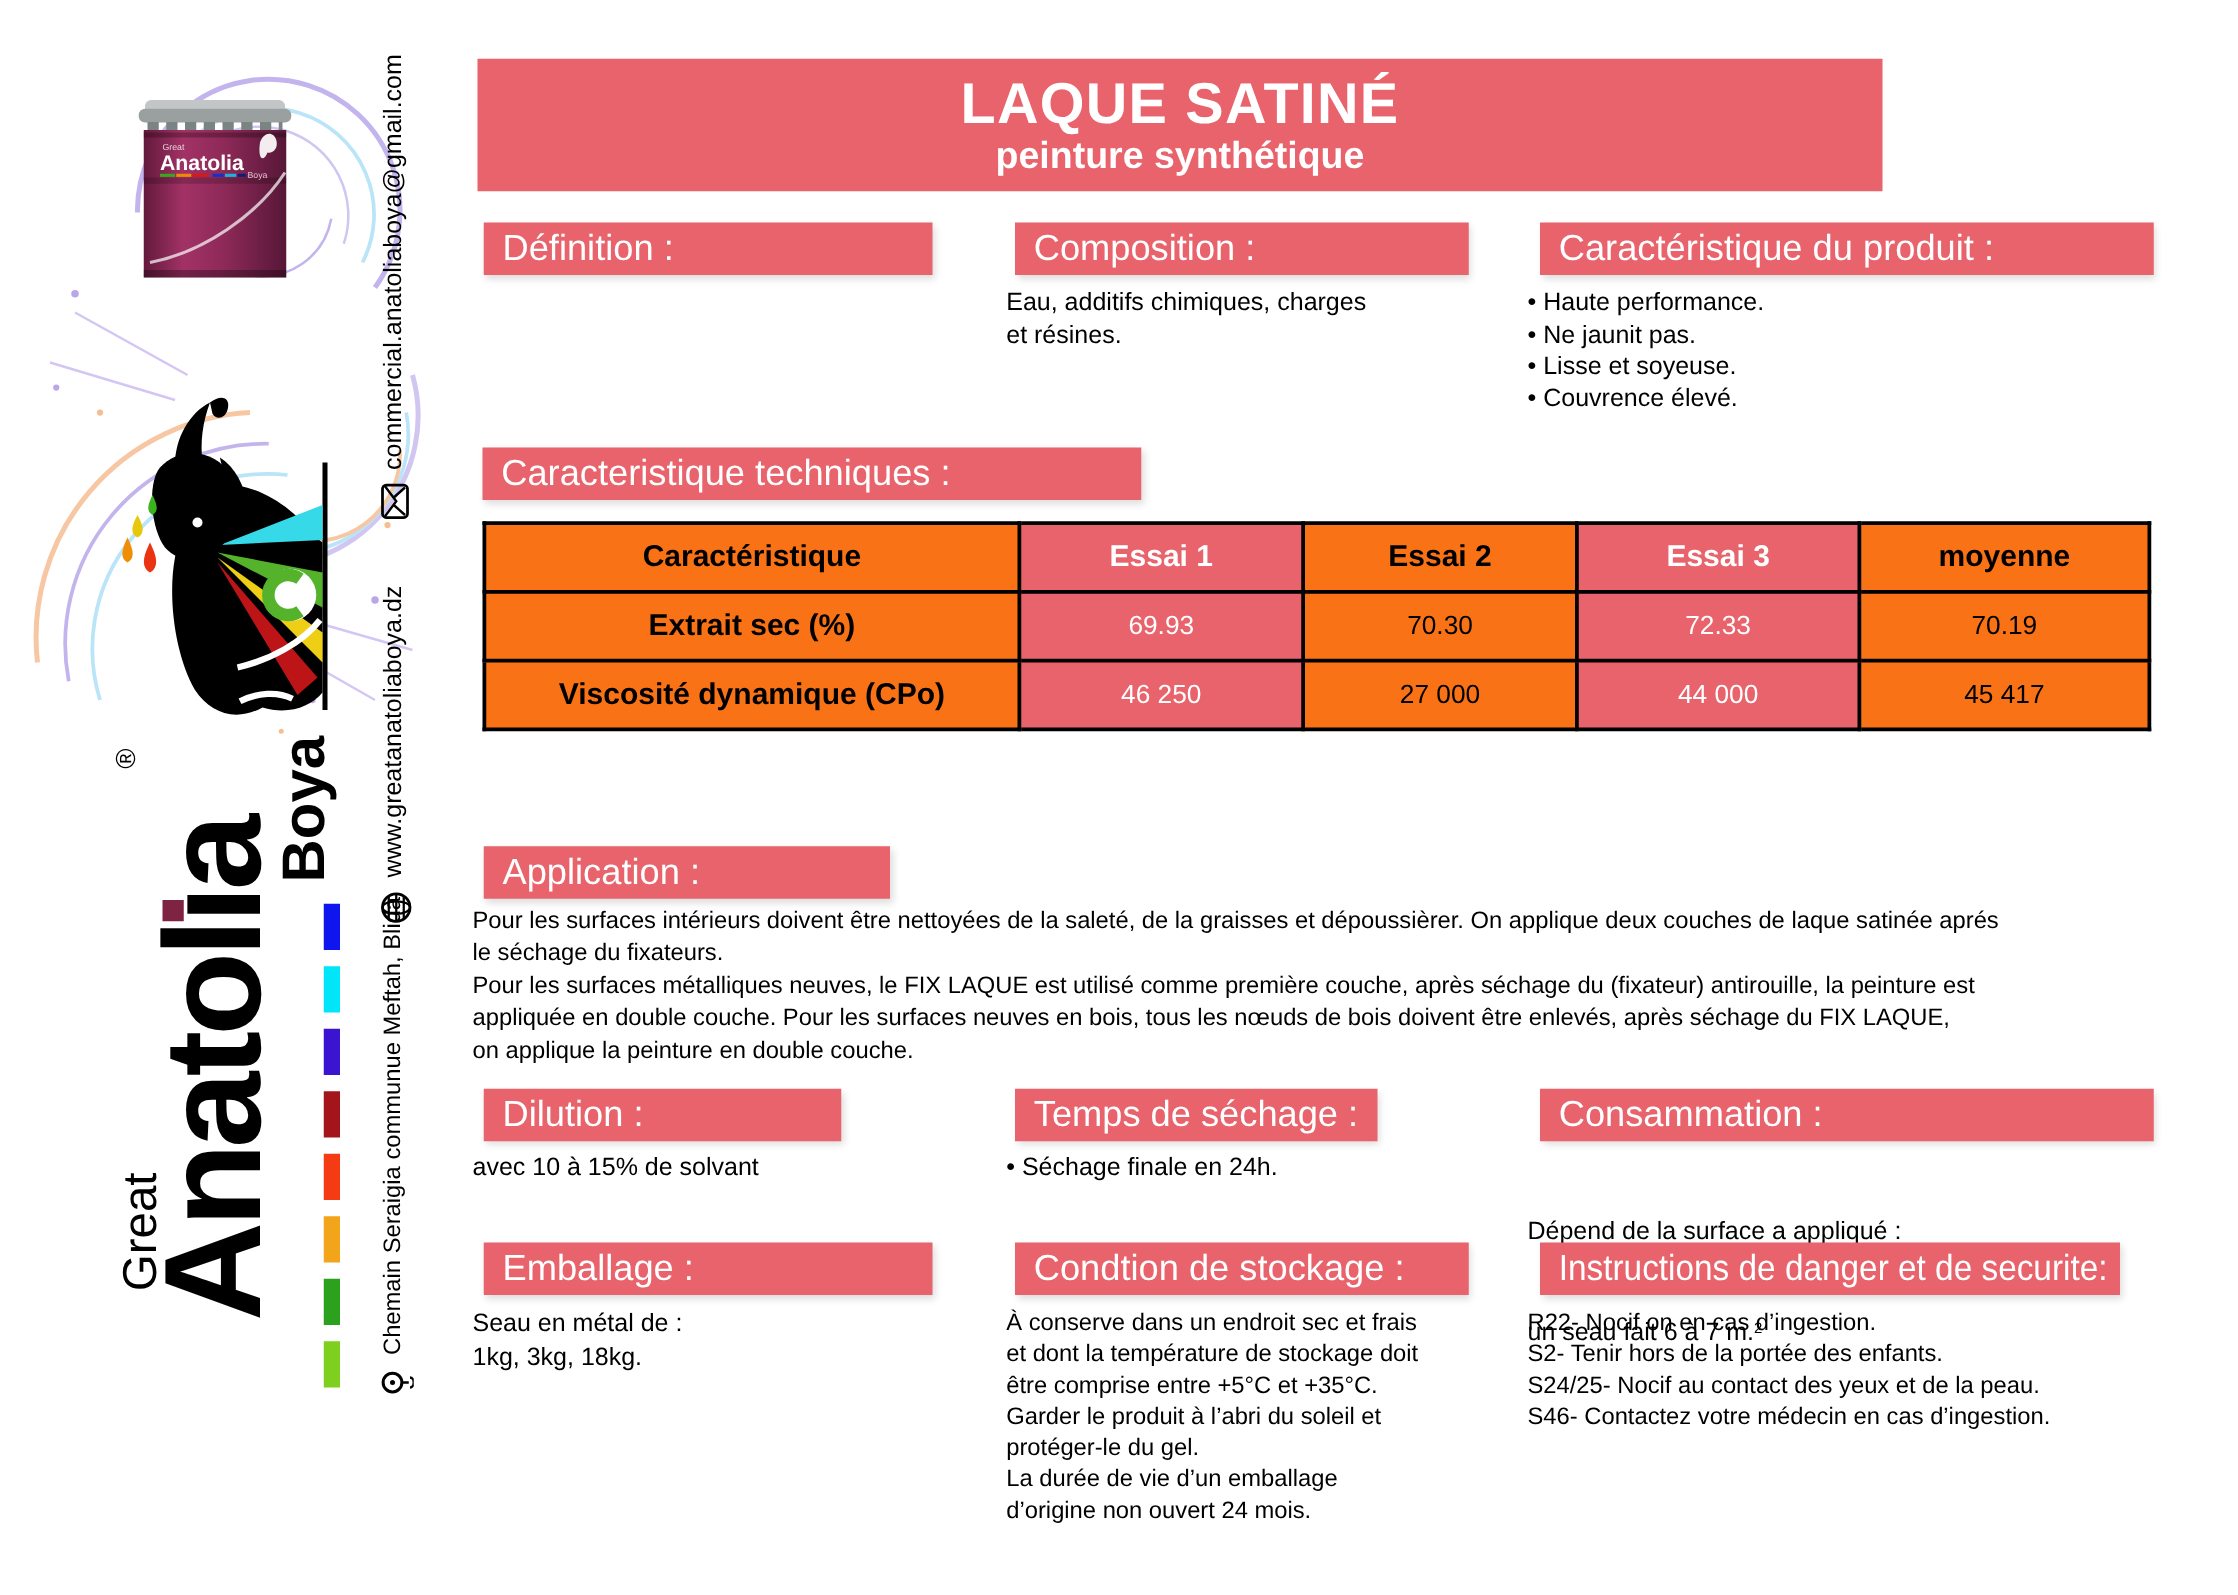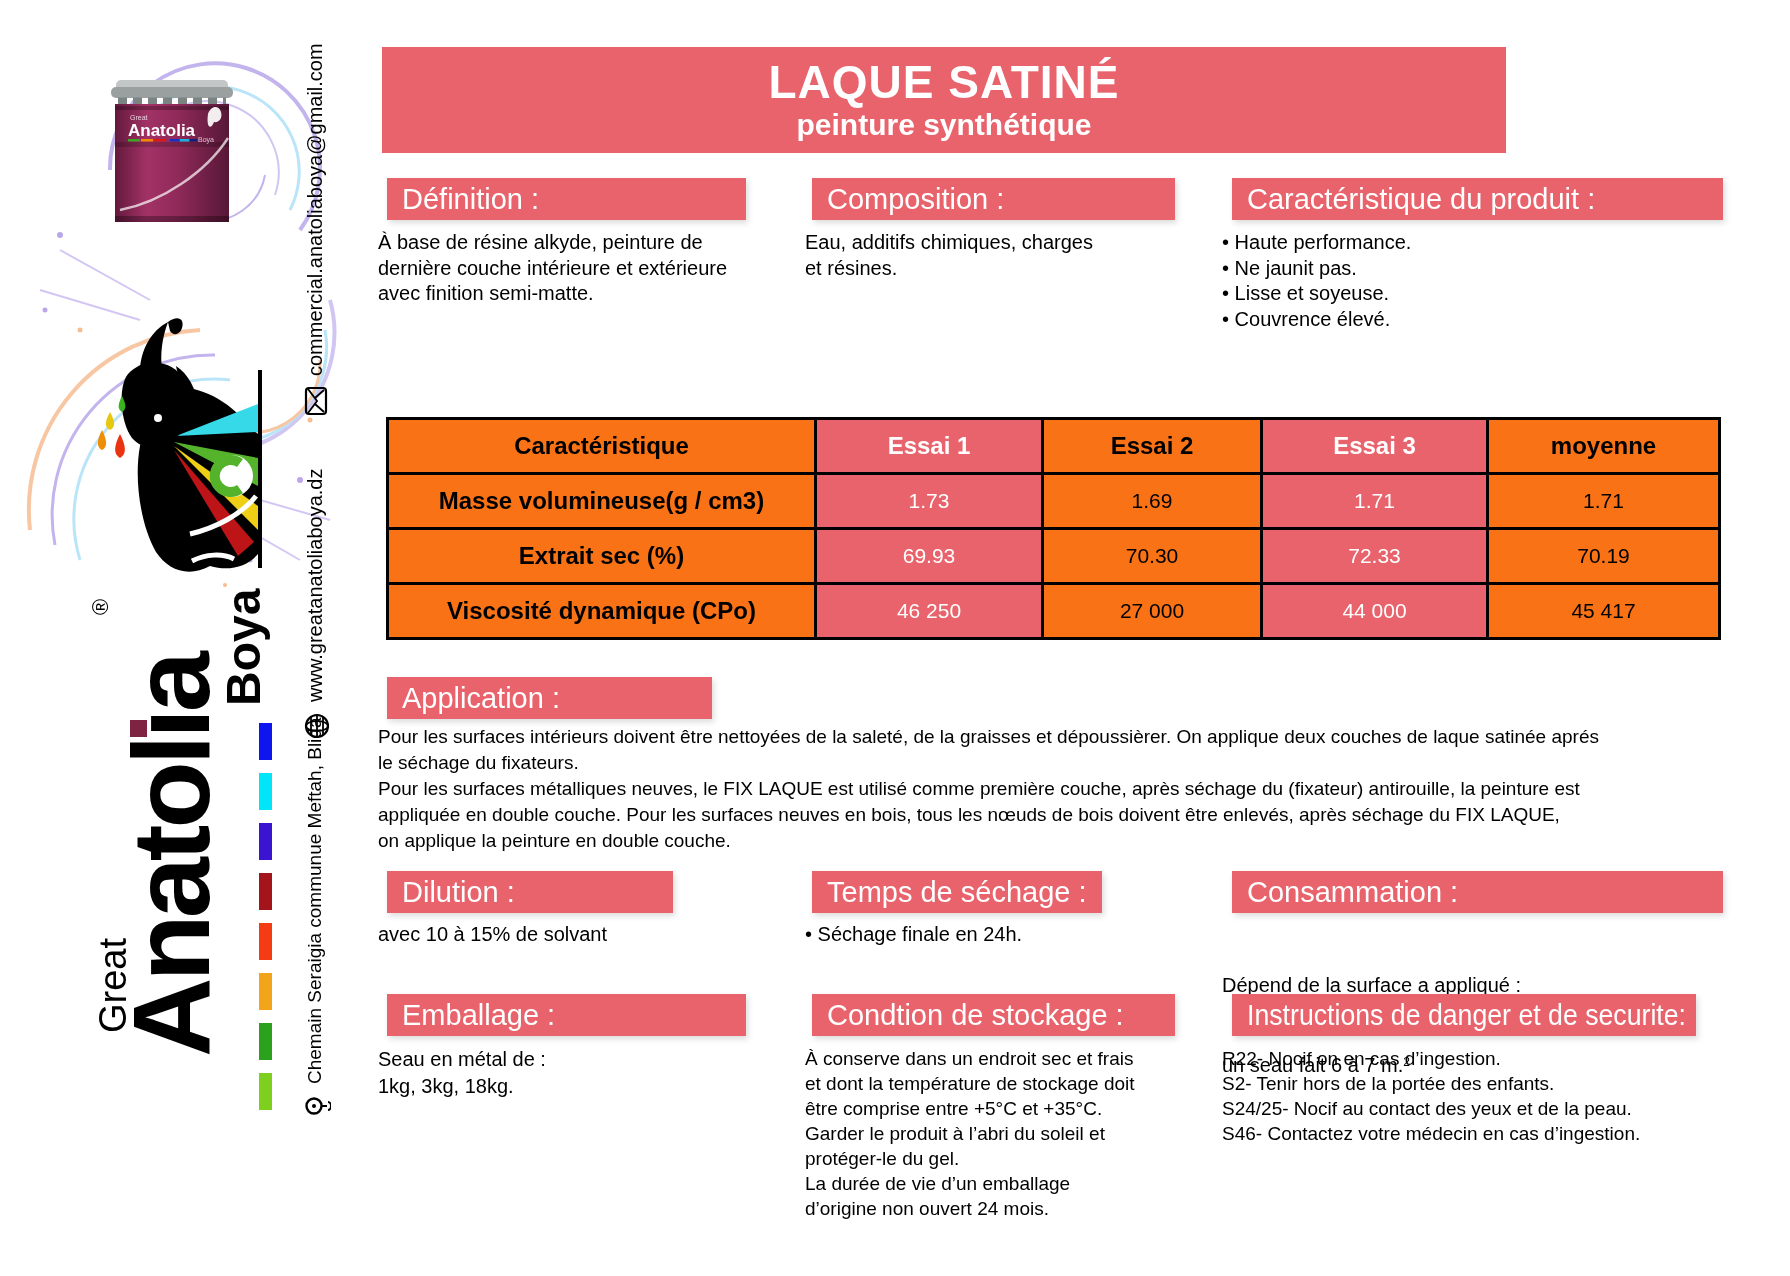--- a/index.html
+++ b/index.html
@@ -185,55 +185,48 @@
   <div class="banner" style="left:387px;top:178px;width:359px">
       <span>Définition :</span>
     </div>
   <div class="banner" style="left:812px;top:178px;width:363px">
       <span>Composition :</span>
     </div>
   <div class="banner" style="left:1232px;top:178px;width:491px">
       <span>Caractéristique du produit :</span>
     </div>
 
-  <div class="body-text" style="left:378px;top:230px">À base de résine alkyde, peinture de
-dernière couche intérieure et extérieure
-avec finition semi-matte.</div>
   <div class="body-text" style="left:805px;top:230px">Eau, additifs chimiques, charges
 et résines.</div>
   <div class="body-text" style="left:1222px;top:230px">• Haute performance.
 • Ne jaunit pas.
 • Lisse et soyeuse.
 • Couvrence élevé.</div>
 
+  <div class="banner" style="left:386px;top:358px;width:527px">
+      <span>Caracteristique techniques :</span>
+    </div>
 
   <table class="tech">
     <colgroup>
         <col style="width:428px">
         <col style="width:227px">
         <col style="width:219px">
         <col style="width:226px">
         <col style="width:232px">
       </colgroup>
     <tbody>
         <tr>
       <th>Caractéristique</th>
       <th class="red">Essai 1</th>
       <th>Essai 2</th>
       <th class="red">Essai 3</th>
       <th>moyenne</th>
     </tr>
     <tr>
-      <td class="lbl">Masse volumineuse(g / cm3)</td>
-      <td class="red">1.73</td>
-      <td>1.69</td>
-      <td class="red">1.71</td>
-      <td>1.71</td>
-    </tr>
-    <tr>
       <td class="lbl">Extrait sec (%)</td>
       <td class="red">69.93</td>
       <td>70.30</td>
       <td class="red">72.33</td>
       <td>70.19</td>
     </tr>
     <tr>
       <td class="lbl">Viscosité dynamique (CPo)</td>
       <td class="red">46 250</td>
       <td>27 000</td>

